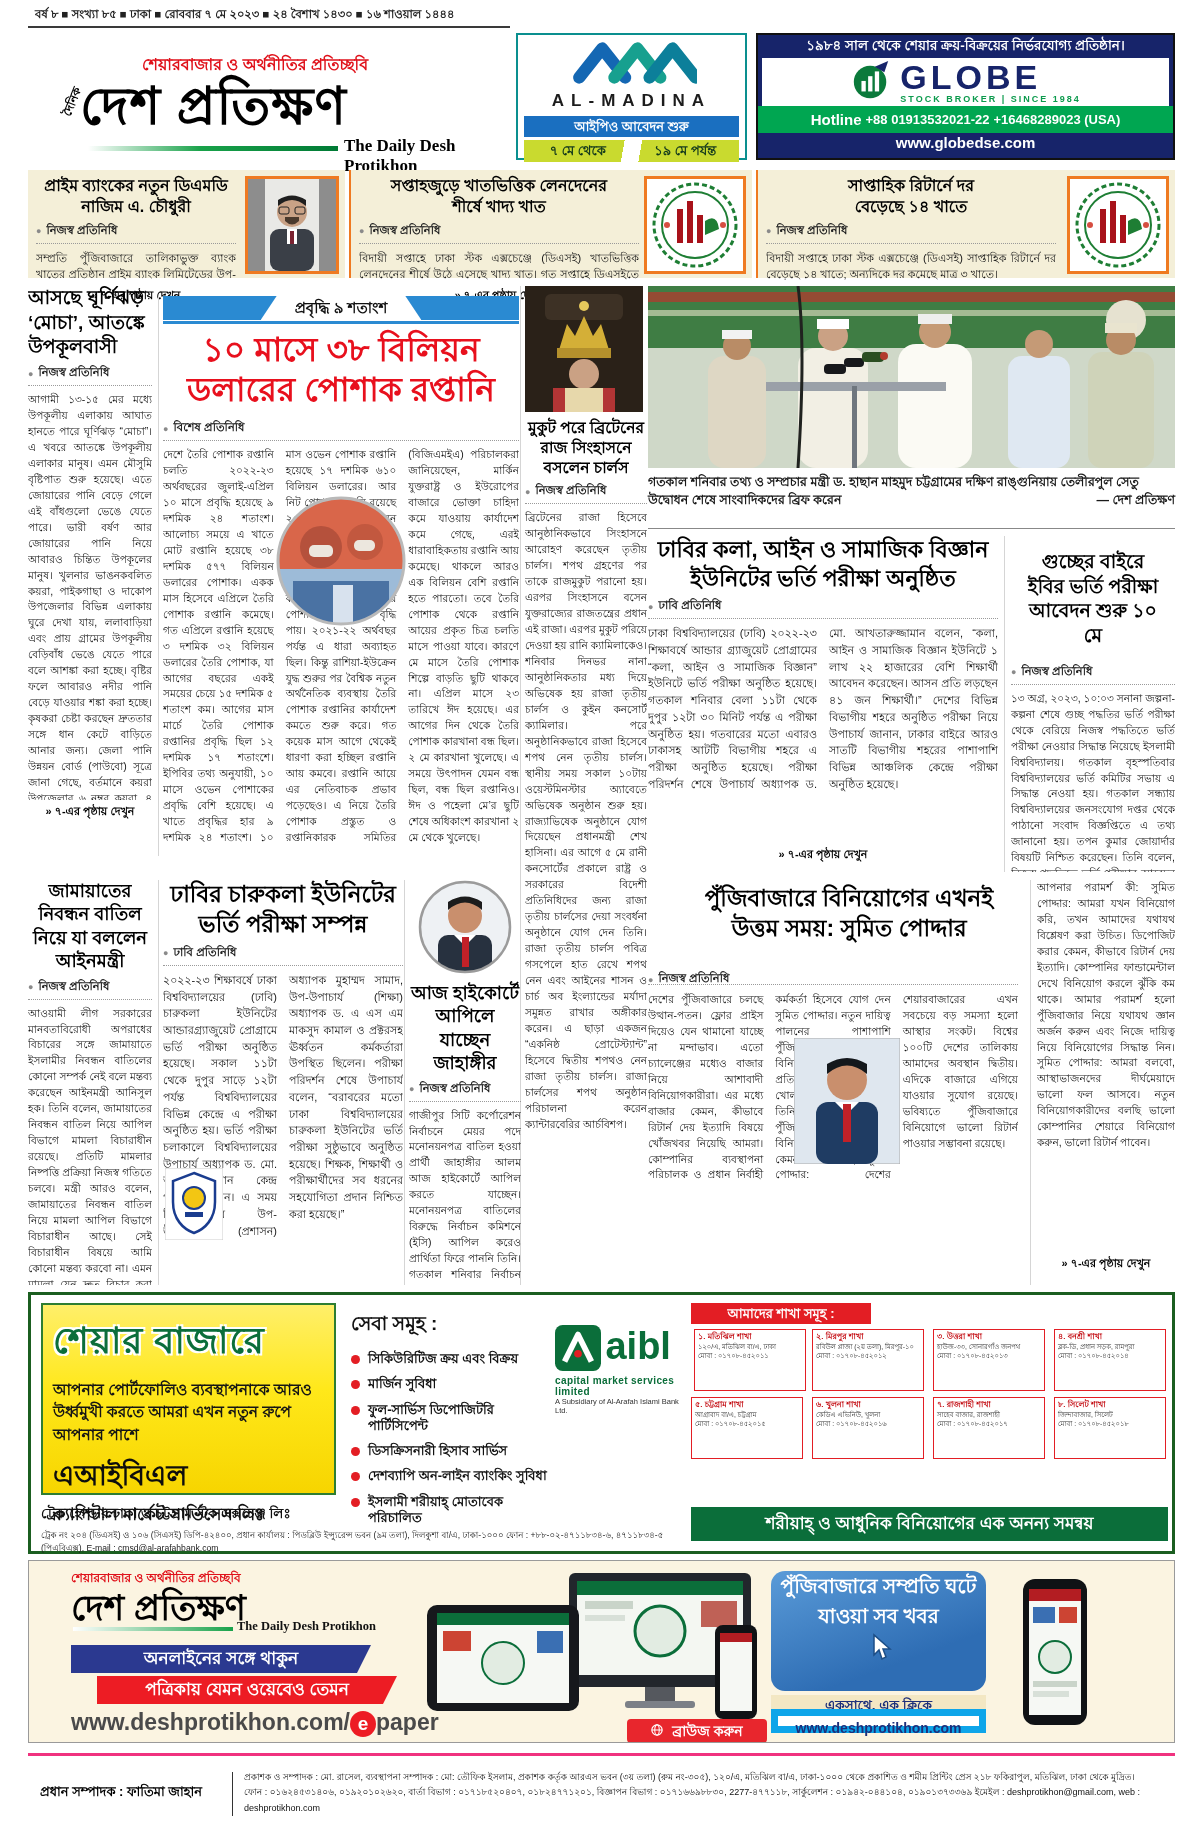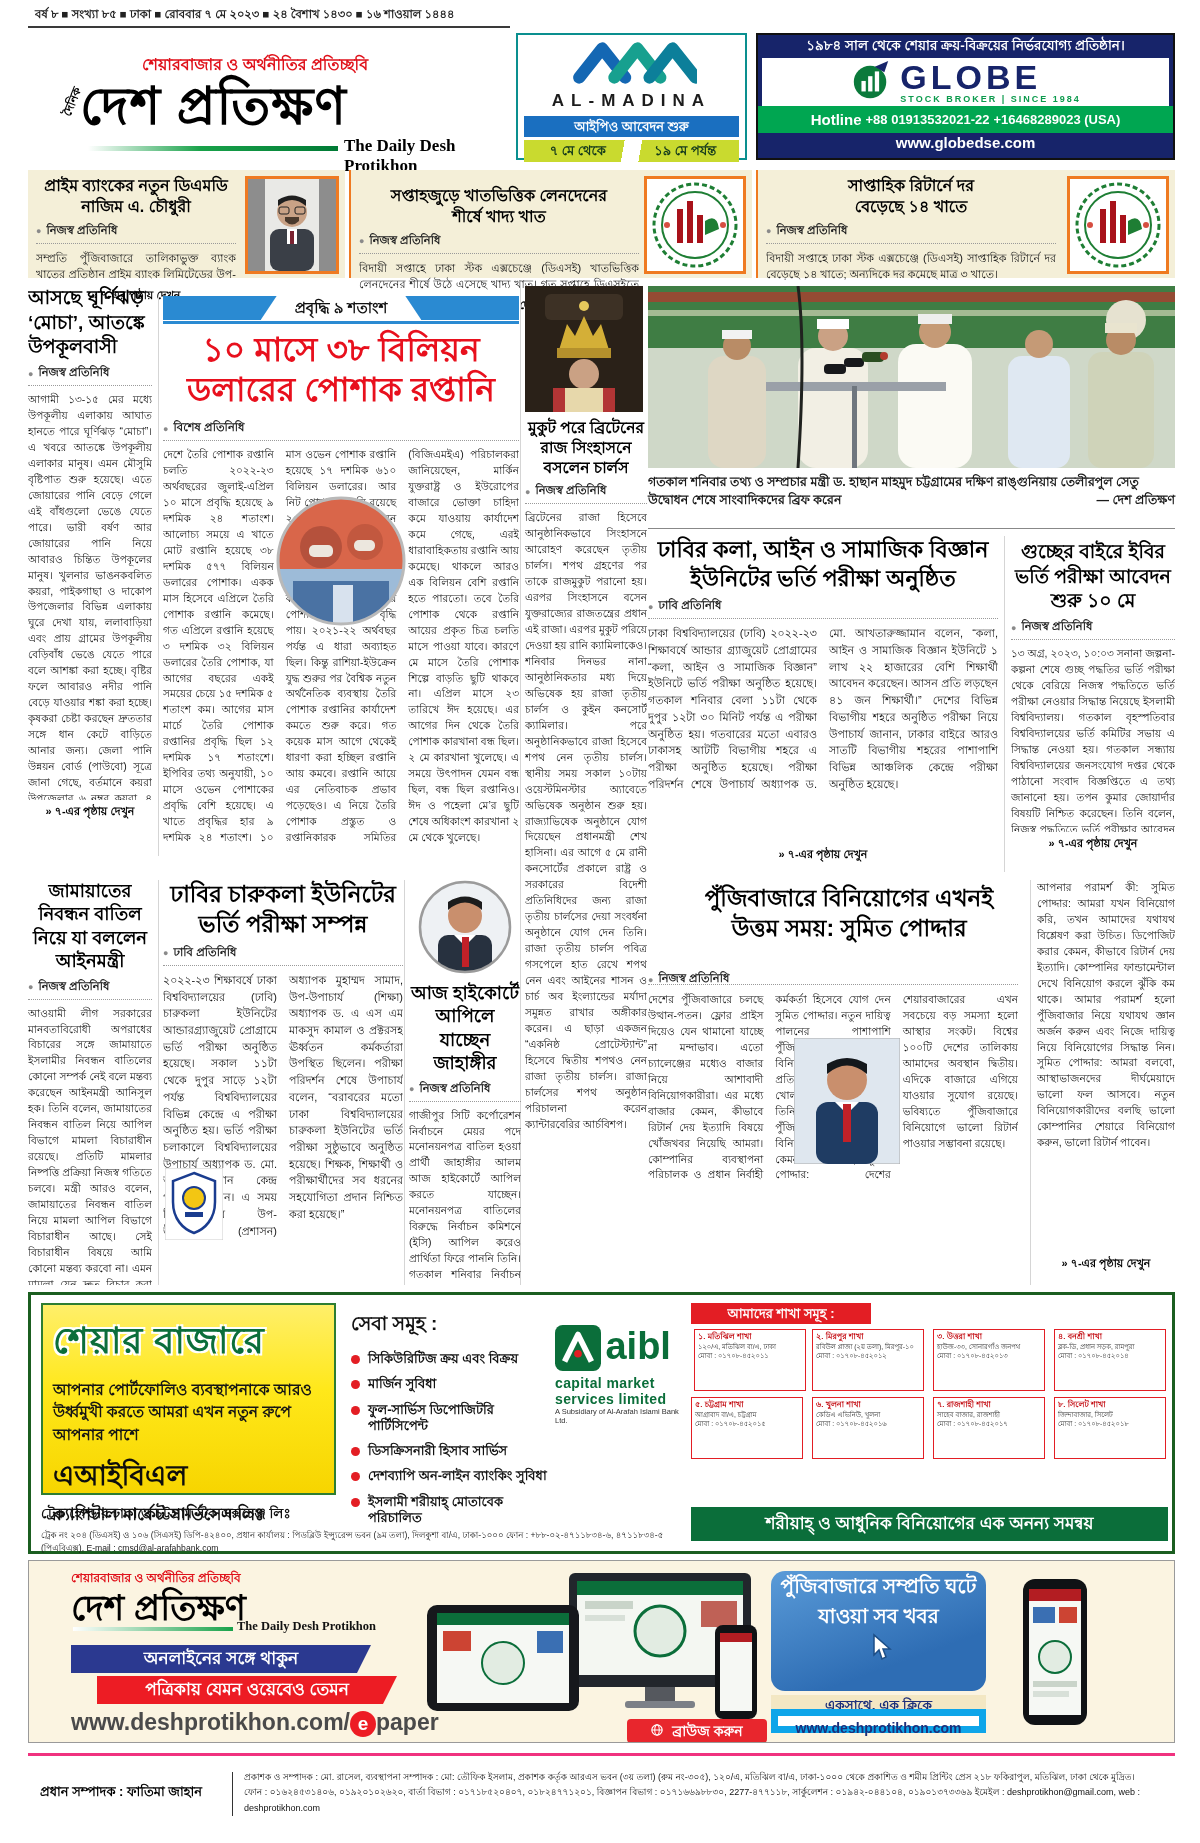--- a/index.html
+++ b/index.html
@@ -114,21 +114,21 @@
           <span class="dot">●</span>
         <span>নিজস্ব প্রতিনিধি</span>
         </div>
       <div class="sep"></div>
       <div class="bt" style="height:34px;">সম্প্রতি পুঁজিবাজারে তালিকাভুক্ত ব্যাংক খাতের প্রতিষ্ঠান প্রাইম ব্যাংক লিমিটেডের উপ-ব্যবস্থাপনা পরিচালক (ডিএমডি)</div>
       <div class="more">
         <span>»</span> <span>৭-এর পৃষ্ঠায় দেখুন</span></div>
     </div>
   </div>
 
-  <div class="abs cream" style="left:349px;top:170px;width:403px;height:108px;padding:16px 8px;box-sizing:border-box;border-left:2px solid #ef7a21;">
+  <div class="abs cream" style="left:349px;top:170px;width:403px;height:108px;padding:6px 8px;box-sizing:border-box;border-left:2px solid #ef7a21;">
     <div class="abs phbox" style="right:6px;top:6px;width:96px;height:92px;background:#fff;">
       <svg width="96" height="92" viewBox="0 0 96 92">
         <rect width="96" height="92" fill="#fff"></rect>
         <circle cx="48" cy="46" r="41" fill="none" stroke="#1e7e34" stroke-width="3" stroke-dasharray="5 3"></circle>
         <circle cx="48" cy="46" r="33" fill="none" stroke="#1e7e34" stroke-width="2"></circle>
         <rect x="30" y="30" width="6" height="34" fill="#a8121a"></rect>
           <rect x="40" y="22" width="6" height="42" fill="#a8121a"></rect>
           <rect x="50" y="36" width="6" height="28" fill="#a8121a"></rect>
         <path d="M58 42q12-8 14 8l-14 6z" fill="#1e7e34"></path>
           <circle cx="20" cy="46" r="3" fill="#c21" opacity=".8"></circle>
@@ -292,21 +292,21 @@
         <span class="dot">●</span>
       <span>ঢাবি প্রতিনিধি</span>
       </div>
     <div class="sep"></div>
     <div class="bt cols2" style="height:218px;">ঢাকা বিশ্ববিদ্যালয়ের (ঢাবি) ২০২২-২৩ শিক্ষাবর্ষে আন্ডার গ্র্যাজুয়েট প্রোগ্রামের “কলা, আইন ও সামাজিক বিজ্ঞান” ইউনিটে ভর্তি পরীক্ষা অনুষ্ঠিত হয়েছে। গতকাল শনিবার বেলা ১১টা থেকে দুপুর ১২টা ৩০ মিনিট পর্যন্ত এ পরীক্ষা অনুষ্ঠিত হয়। গতবারের মতো এবারও ঢাকাসহ আটটি বিভাগীয় শহরে এ পরীক্ষা অনুষ্ঠিত হয়েছে। পরীক্ষা পরিদর্শন শেষে উপাচার্য অধ্যাপক ড. মো. আখতারুজ্জামান বলেন, “কলা, আইন ও সামাজিক বিজ্ঞান ইউনিটে ১ লাখ ২২ হাজারের বেশি শিক্ষার্থী আবেদন করেছেন। আসন প্রতি লড়ছেন ৪১ জন শিক্ষার্থী।” দেশের বিভিন্ন বিভাগীয় শহরে অনুষ্ঠিত পরীক্ষা নিয়ে উপাচার্য জানান, ঢাকার বাইরে আরও সাতটি বিভাগীয় শহরের পাশাপাশি বিভিন্ন আঞ্চলিক কেন্দ্রে পরীক্ষা অনুষ্ঠিত হয়েছে।</div>
     <div class="more">
       <span>»</span> <span>৭-এর পৃষ্ঠায় দেখুন</span></div>
   </article>
 
   <article class="abs vline-l" style="left:1004px;top:536px;width:171px;height:336px;padding-left:6px;box-sizing:border-box;overflow:hidden;">
-    <h3 class="art-head" style="font-size:19px;margin:4px;">গুচ্ছের বাইরে ইবির ভর্তি পরীক্ষা আবেদন শুরু ১০ মে</h3>
+    <h3 class="art-head" style="font-size:19px;margin:14px;">গুচ্ছের বাইরে ইবির ভর্তি পরীক্ষা আবেদন শুরু ১০ মে</h3>
     <div class="byline">
         <span class="dot">●</span>
       <span>নিজস্ব প্রতিনিধি</span>
       </div>
     <div class="sep"></div>
     <div class="bt" style="height:186px;font-size:10.5px;">১৩ অগ্র, ২০২৩, ১০:০৩ সনানা জল্পনা-কল্পনা শেষে গুচ্ছ পদ্ধতির ভর্তি পরীক্ষা থেকে বেরিয়ে নিজস্ব পদ্ধতিতে ভর্তি পরীক্ষা নেওয়ার সিদ্ধান্ত নিয়েছে ইসলামী বিশ্ববিদ্যালয়। গতকাল বৃহস্পতিবার বিশ্ববিদ্যালয়ের ভর্তি কমিটির সভায় এ সিদ্ধান্ত নেওয়া হয়। গতকাল সন্ধ্যায় বিশ্ববিদ্যালয়ের জনসংযোগ দপ্তর থেকে পাঠানো সংবাদ বিজ্ঞপ্তিতে এ তথ্য জানানো হয়। তপন কুমার জোয়ার্দার বিষয়টি নিশ্চিত করেছেন। তিনি বলেন, নিজস্ব পদ্ধতিতে ভর্তি পরীক্ষার আবেদন শুরু হবে ১০ মে।</div>
     <div class="more">
       <span>»</span> <span>৭-এর পৃষ্ঠায় দেখুন</span></div>
   </article>
 
@@ -436,21 +436,21 @@
 
     <div class="abs" style="left:524px;top:30px;width:130px;text-align:left;">
       <span>
         <svg width="46" height="46" viewBox="0 0 48 48">
           <rect width="48" height="48" rx="8" fill="#0b6e3a"></rect>
           <path d="M10 38 L24 10 L38 38" stroke="#fff" stroke-width="6" fill="none" stroke-linejoin="round"></path>
           <circle cx="24" cy="30" r="4" fill="#e31e24"></circle>
         </svg>
       </span>
       <span style="font-size:38px;font-weight:900;color:#0b6e3a;vertical-align:top;">aibl</span>
-      <div style="font-size:14px;font-weight:800;color:#0b6e3a;letter-spacing:.4px;">capital market services limited</div>
+      <div style="font-size:10px;font-weight:800;color:#0b6e3a;letter-spacing:.4px;">capital market services limited</div>
       <div style="font-size:7.5px;color:#333;">A Subsidiary of Al-Arafah Islami Bank Ltd.</div>
     </div>
 
     <div class="abs" style="left:660px;top:8px;width:477px;height:160px;">
       <div style="width:180px;height:21px;background:#e31e24;color:#fff;font-weight:800;font-size:13px;text-align:center;line-height:21px;">আমাদের শাখা সমূহ :</div>
       <div class="bbox" style="left:3px;top:26px;">
           <div class="bn">১. মতিঝিল শাখা</div>
           <div class="ba">১২০/এ, মতিঝিল বা/এ, ঢাকা</div>
           <div class="ba">মোবা : ০১৭০৮-৪৫২০১১</div>
         </div>

